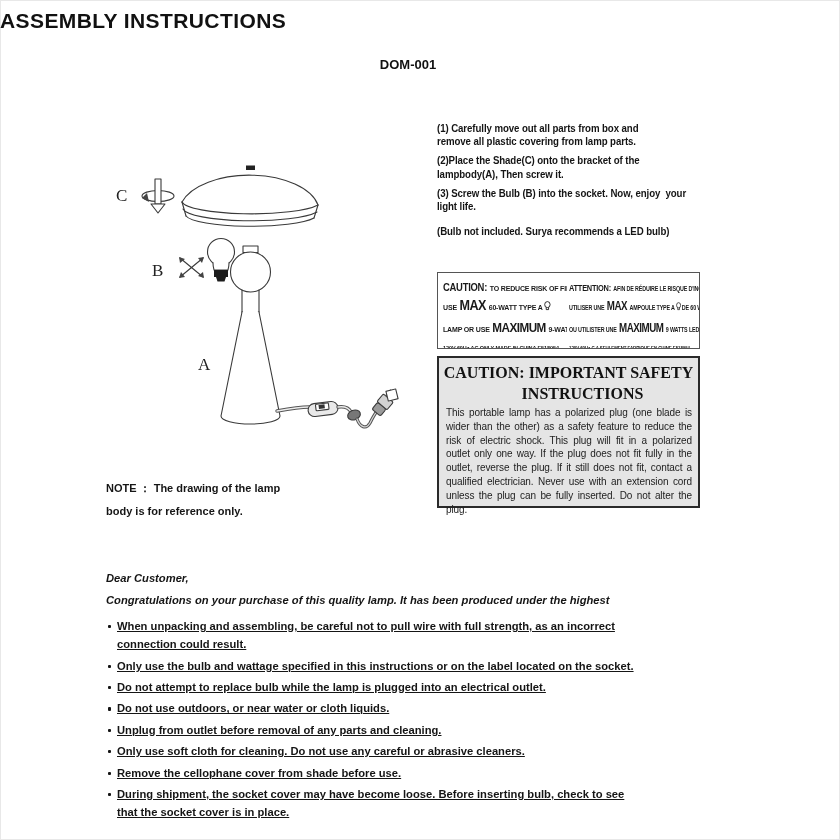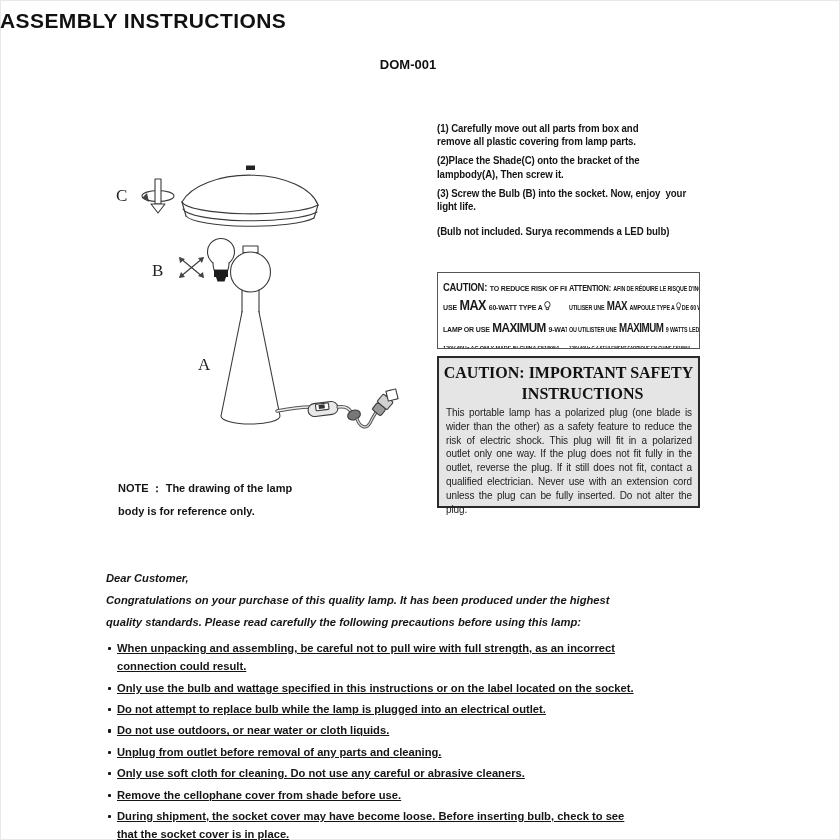--- a/index.html
+++ b/index.html
@@ -48,21 +48,21 @@
 
   
   .safety-box{position:absolute;left:437px;top:356px;width:263px;height:152px;border:2px solid #2a2a2a;
               box-sizing:border-box;background:#e5e5e5;}
   .safety-title{font-family:"Liberation Serif",serif;font-weight:bold;font-size:16px;line-height:21px;
                 text-align:center;margin-top:4px;color:#111;}
   .safety-body{font-size:10px;line-height:13.8px;text-align:justify;letter-spacing:-.1px;
                padding:2px 6px 0 7px;color:#222;}
 
   
-  .note{position:absolute;left:106px;top:477px;font-size:11px;font-weight:bold;line-height:23px;color:#151515;margin-left:12px;}
+  .note{position:absolute;left:106px;top:477px;font-size:11px;font-weight:bold;line-height:23px;color:#151515;}
 
   
   .customer{position:absolute;left:106px;top:567px;width:645px;font-size:11.2px;font-weight:bold;
             color:#151515;}
   .intro-line{line-height:22px;font-style:italic;}
   .bullets{margin-top:6px;}
   .bullet{position:relative;padding-left:11px;line-height:18.2px;margin-bottom:3.2px;text-decoration:underline;}
   .b-dot{position:absolute;left:2px;top:8px;width:3.2px;height:3.2px;background:#151515;border-radius:1px;}
   .bl:empty{display:none;}
 </style>
@@ -203,21 +203,20 @@
   </div>
 
   <div class="note">
     <div>NOTE ： The drawing of the lamp</div>
     <div>body is for reference only.</div>
   </div>
 
   <div class="customer">
     <div class="intro-line">Dear Customer,</div>
     <div class="intro-line">Congratulations on your purchase of this quality lamp. It has been produced under the highest</div>
-    <div class="intro-line">quality standards. Please read carefully the following precautions before using this lamp:</div>
     <div class="bullets">
       <div class="bullet">
         <span class="b-dot"></span>
         <div class="bl">When unpacking and assembling, be careful not to pull wire with full strength, as an incorrect</div>
         <div class="bl">connection could result.</div>
       </div>
       <div class="bullet">
         <span class="b-dot"></span>
         <div class="bl">Only use the bulb and wattage specified in this instructions or on the label located on the socket.</div>
 

